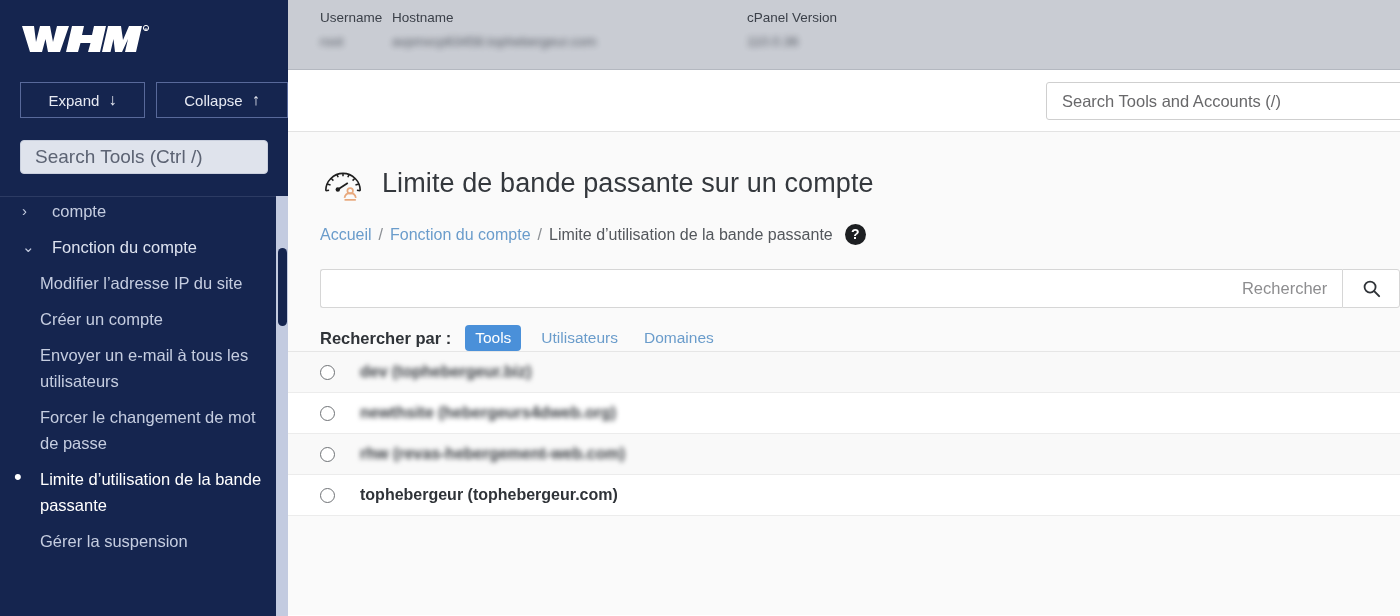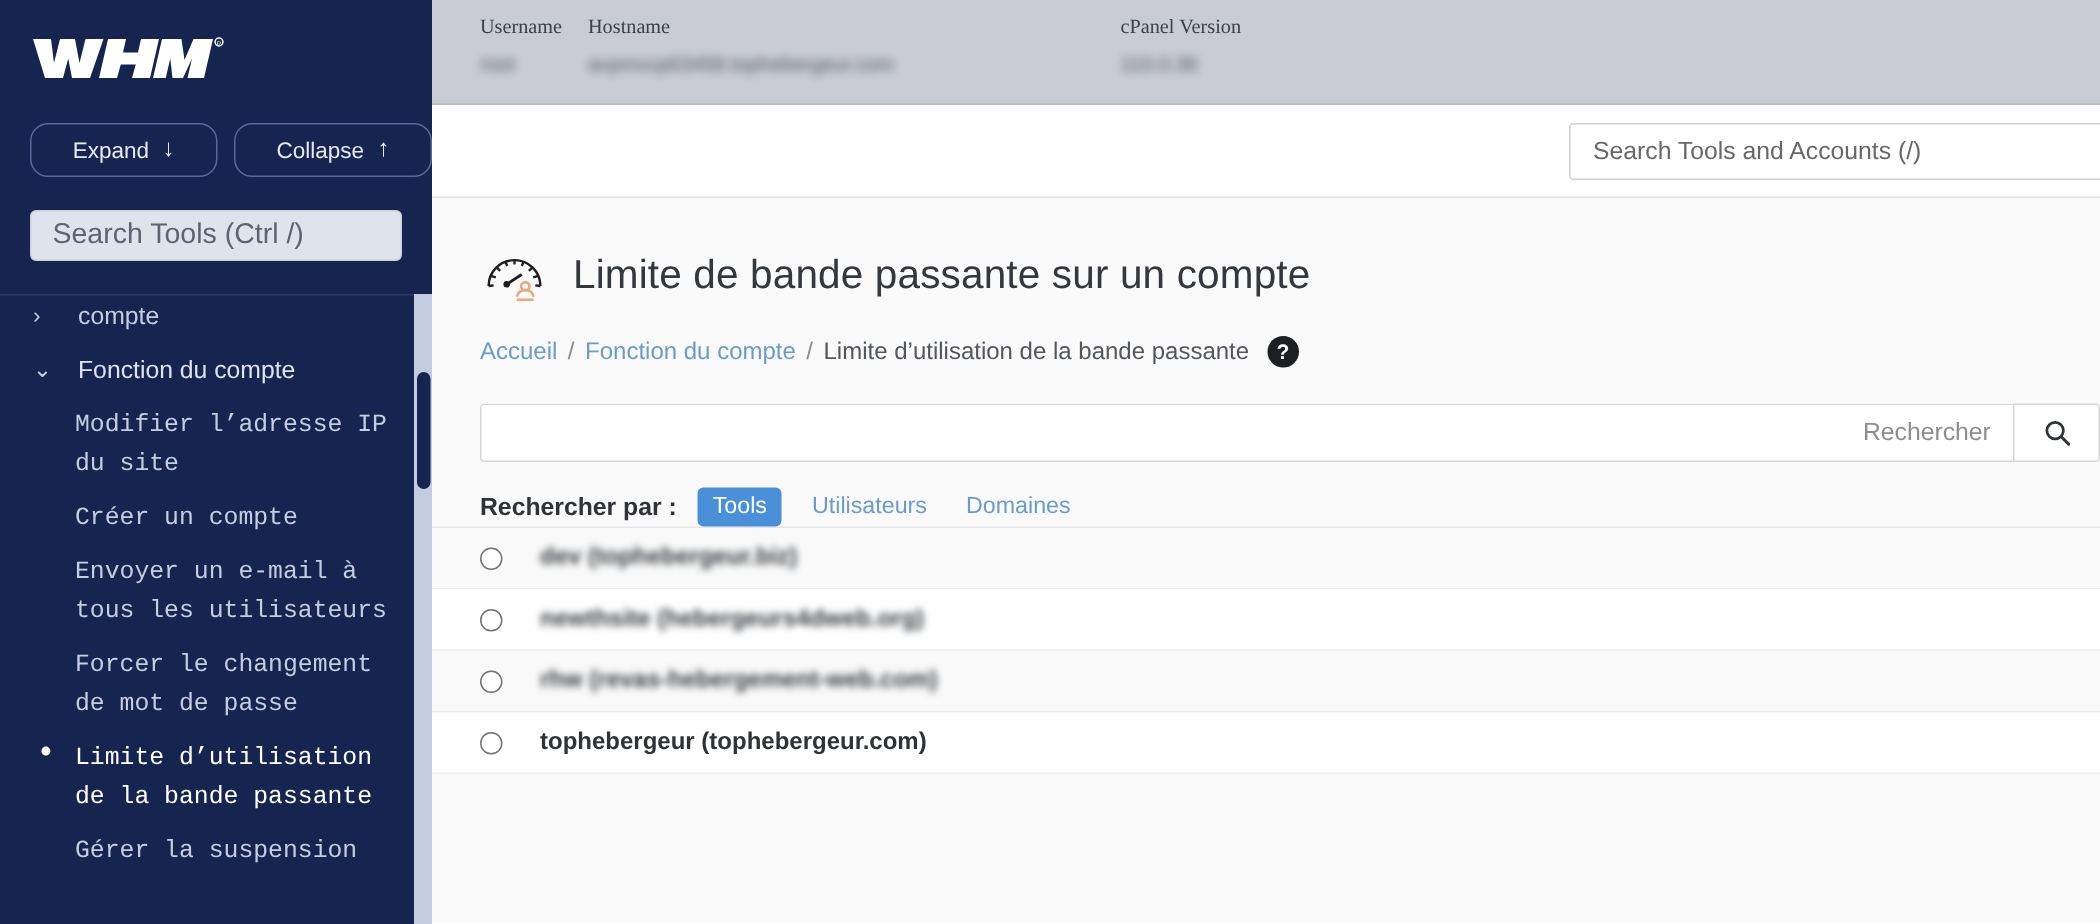--- a/index.html
+++ b/index.html
@@ -36,21 +36,21 @@
   }
   .nav-buttons {
     display: flex;
     gap: 11px;
     padding: 4px 0 0 20px;
   }
   .nav-btn {
     min-width: 113px;
     height: 36px;
     border: 1px solid #58699a;
-    border-radius: 12px;
+    border-radius: 0;
     background: transparent;
     color: #e7eaf3;
     font-size: 15px;
     font-family: "Liberation Sans", sans-serif;
     display: flex;
     align-items: center;
     justify-content: center;
     gap: 9px;
     cursor: pointer;
     padding: 0 29px;
@@ -95,21 +95,21 @@
   .nav-item .ico {
     width: 30px;
     flex: 0 0 30px;
     color: #c5cde0;
     font-size: 15px;
     line-height: 26px;
     text-align: left;
   }
   .nav-item .label { flex: 1; }
   .nav-item.group > .label { color: #dde3f0; }
-  .nav-item.child { padding-left: 18px; font-family: Liberation Mono, monospace; }
+  .nav-item.child { padding-left: 8px; }
   .nav-item.child .label { padding-left: 2px; }
   .nav-item.active .label { color: #ffffff; font-weight: 400; }
   .nav-item.active .ico { color: #ffffff; font-size: 22px; line-height: 22px; padding-left: 6px;}
   .nav-item.partial { margin-top: -4px; }
 
   .side-scrollbar {
     position: absolute;
     top: 196px;
     right: 0;
     width: 12px;
@@ -149,21 +149,20 @@
   .tb-col { display: flex; flex-direction: column; }
   .tb-col.c-user { width: 72px; }
   .tb-col.c-host { width: 355px; }
   .tb-col.c-os { width: 345px; }
   .tb-col.c-ver { width: 250px; }
   .tb-label {
     font-size: 13.5px;
     color: #3b4049;
     margin-bottom: 9px;
     white-space: nowrap;
-    font-family: Liberation Serif, serif;
   }
   .tb-value {
     font-size: 13.5px;
     color: #4a4f58;
     white-space: nowrap;
     filter: blur(3.1px);
     opacity: .92;
   }
 
   .searchbar-row {

